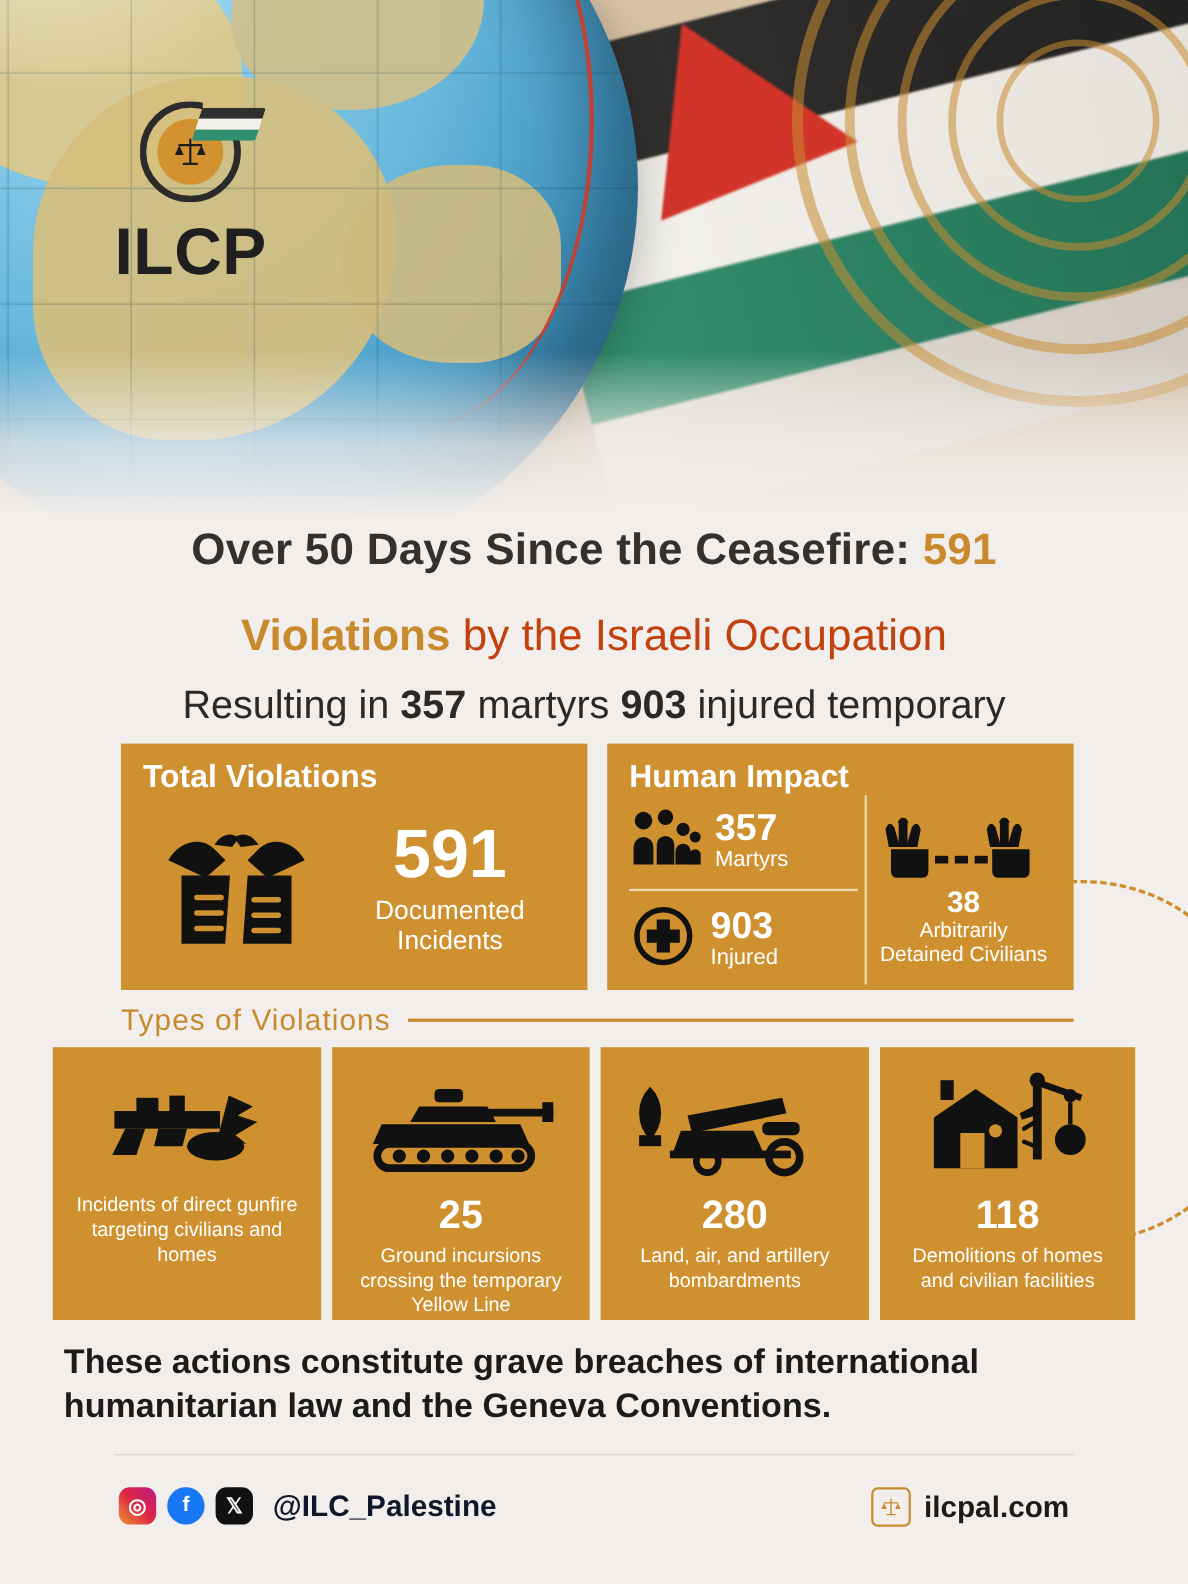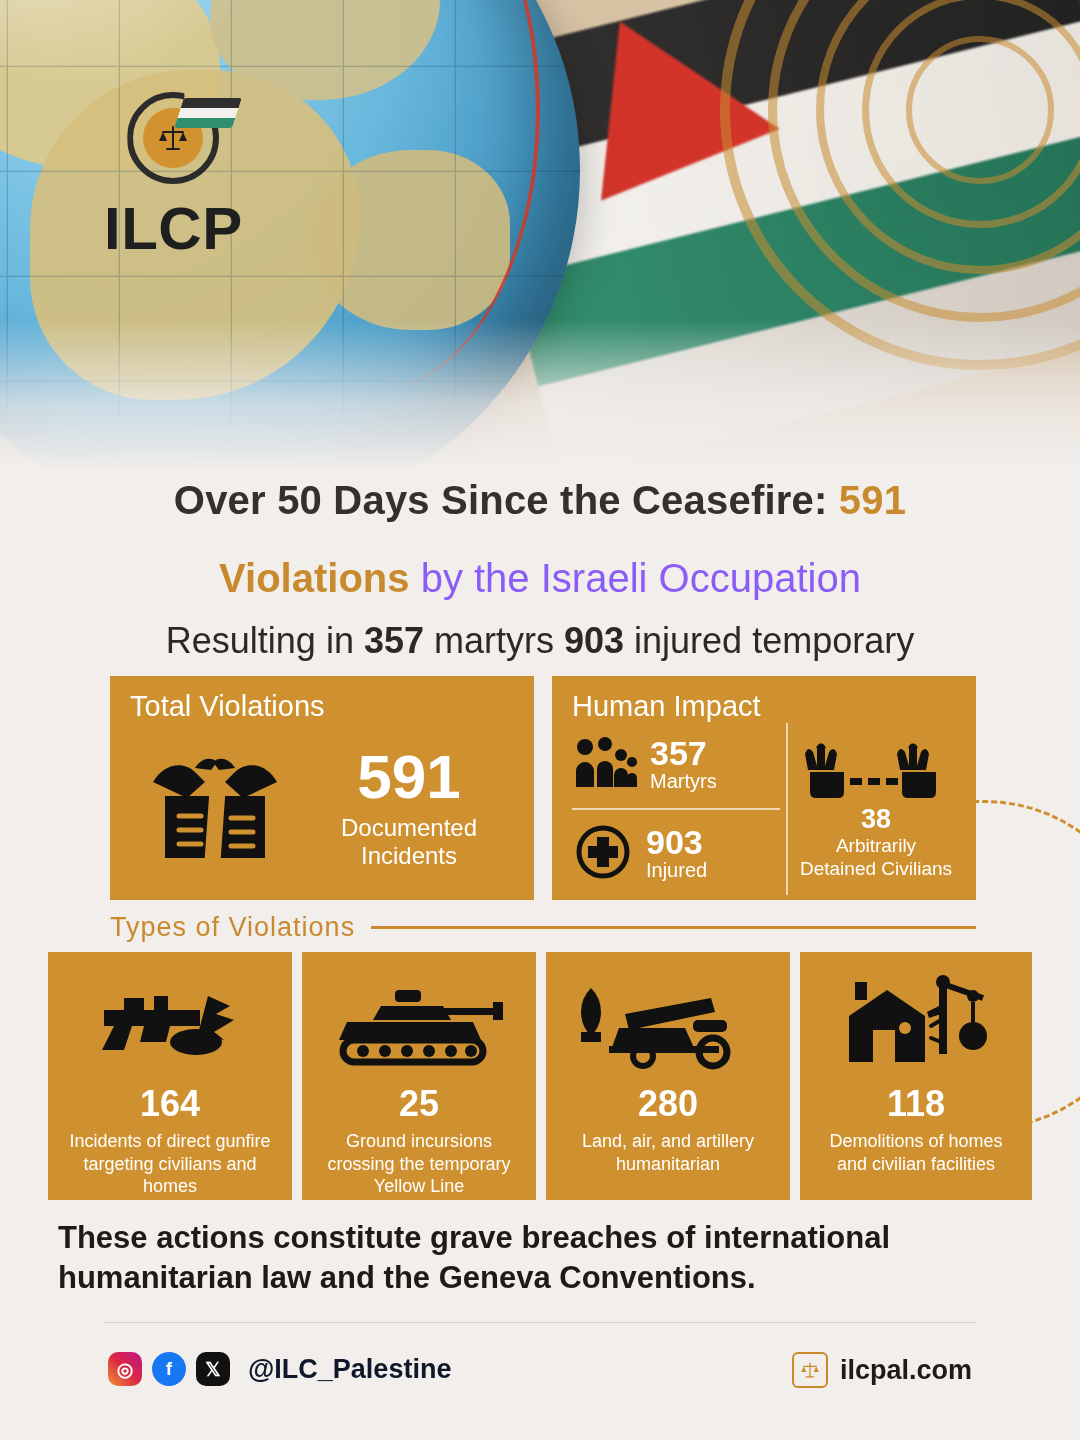--- a/index.html
+++ b/index.html
@@ -123,34 +123,34 @@
   
   .headline {
     position:absolute; left:0; top:478px; width:1080px; text-align:center;
     font-size: 40px; font-weight: 700; color:#c98a2e; letter-spacing:.2px;
   }
   .headline .hl-dark { color:#33302e; font-weight:600; }
   .headline-2 {
     position:absolute; left:0; top:556px; width:1080px; text-align:center;
     font-size: 40px; font-weight: 700; color:#c98a2e;
   }
-  .headline-2 .hl-soft { color:#8b5cf6; font-weight:500; }
+  .headline-2 .hl-soft { color:#c2410c; font-weight:500; }
   .subline {
     position:absolute; left:0; top:620px; width:1080px; text-align:center;
     font-size: 36px; color:#2b2926; font-weight:400;
   }
   .subline b { font-weight:700; }
 
   
   .gold { background:#cf912f; }
   .card {
     position:absolute; color:#fff;
   }
   .card-title {
-    font-size: 29px; font-weight: 400; color:#fff;
+    font-size: 29px; font-weight: 700; color:#fff;
   }
 
   #total-violations-card { left:110px; top:676px; width:424px; height:224px; padding:14px 20px; }
   .tv-body { display:flex; align-items:center; height:170px; }
   .tv-icon { width:170px; display:flex; align-items:center; justify-content:center; }
   .tv-nums { flex:1; text-align:center; padding-left:4px; }
   .tv-number { font-size:62px; font-weight:700; line-height:1; }
   .tv-label { font-size:24px; line-height:1.15; margin-top:6px; }
 
   #human-impact-card { left:552px; top:676px; width:424px; height:224px; padding:14px 20px; }
@@ -411,21 +411,20 @@
           <rect x="20" y="34" width="96" height="16"></rect>
           <rect x="40" y="22" width="20" height="14"></rect>
           <rect x="70" y="20" width="14" height="16"></rect>
           <path d="M30 50 l18 0 l-8 24 l-22 0 z"></path>
           <path d="M60 50 h26 l-4 16 h-26 z"></path>
           <ellipse cx="112" cy="66" rx="26" ry="13"></ellipse>
           <path d="M124 20 l22 10 l-14 8 l18 6 l-20 12 l10 8 l-26-6 z"></path>
         </g>
       </svg>
     </div>
-    <div class="type-num">164</div>
     <div class="type-desc">Incidents of direct gunfire targeting civilians and homes</div>
   </div>
 
   <div class="card gold type-card" id="type-card-1">
     <div class="type-icon">
       <svg width="180" height="100" viewBox="0 0 180 100" aria-hidden="true">
         <g fill="#111">
           <rect x="66" y="14" width="26" height="12" rx="4"></rect>
           <path d="M52 30 h62 l8 14 h-78 z"></path>
           <rect x="108" y="32" width="66" height="7"></rect>
@@ -454,21 +453,21 @@
           <path d="M52 38 l86 -16 l4 14 l-86 18 z"></path>
           <path d="M46 52 h66 l10 22 h-84 z"></path>
           <rect x="120" y="44" width="34" height="12" rx="5"></rect>
           <circle cx="140" cy="76" r="14" fill="none" stroke="#111" stroke-width="7"></circle>
           <circle cx="70" cy="80" r="10" fill="none" stroke="#111" stroke-width="6"></circle>
           <rect x="36" y="70" width="110" height="7"></rect>
         </g>
       </svg>
     </div>
     <div class="type-num">280</div>
-    <div class="type-desc">Land, air, and artillery humanitarian</div>
+    <div class="type-desc">Land, air, and artillery bombardments</div>
   </div>
 
   <div class="card gold type-card" id="type-card-3">
     <div class="type-icon">
       <svg width="170" height="104" viewBox="0 0 170 104" aria-hidden="true">
         <g fill="#111">
           <path d="M18 44 L56 18 L94 44 v46 H18 z"></path>
           <rect x="24" y="10" width="12" height="18"></rect>
           <rect x="42" y="58" width="22" height="32" fill="#cf912f"></rect>
           <circle cx="74" cy="56" r="6" fill="#cf912f"></circle>

